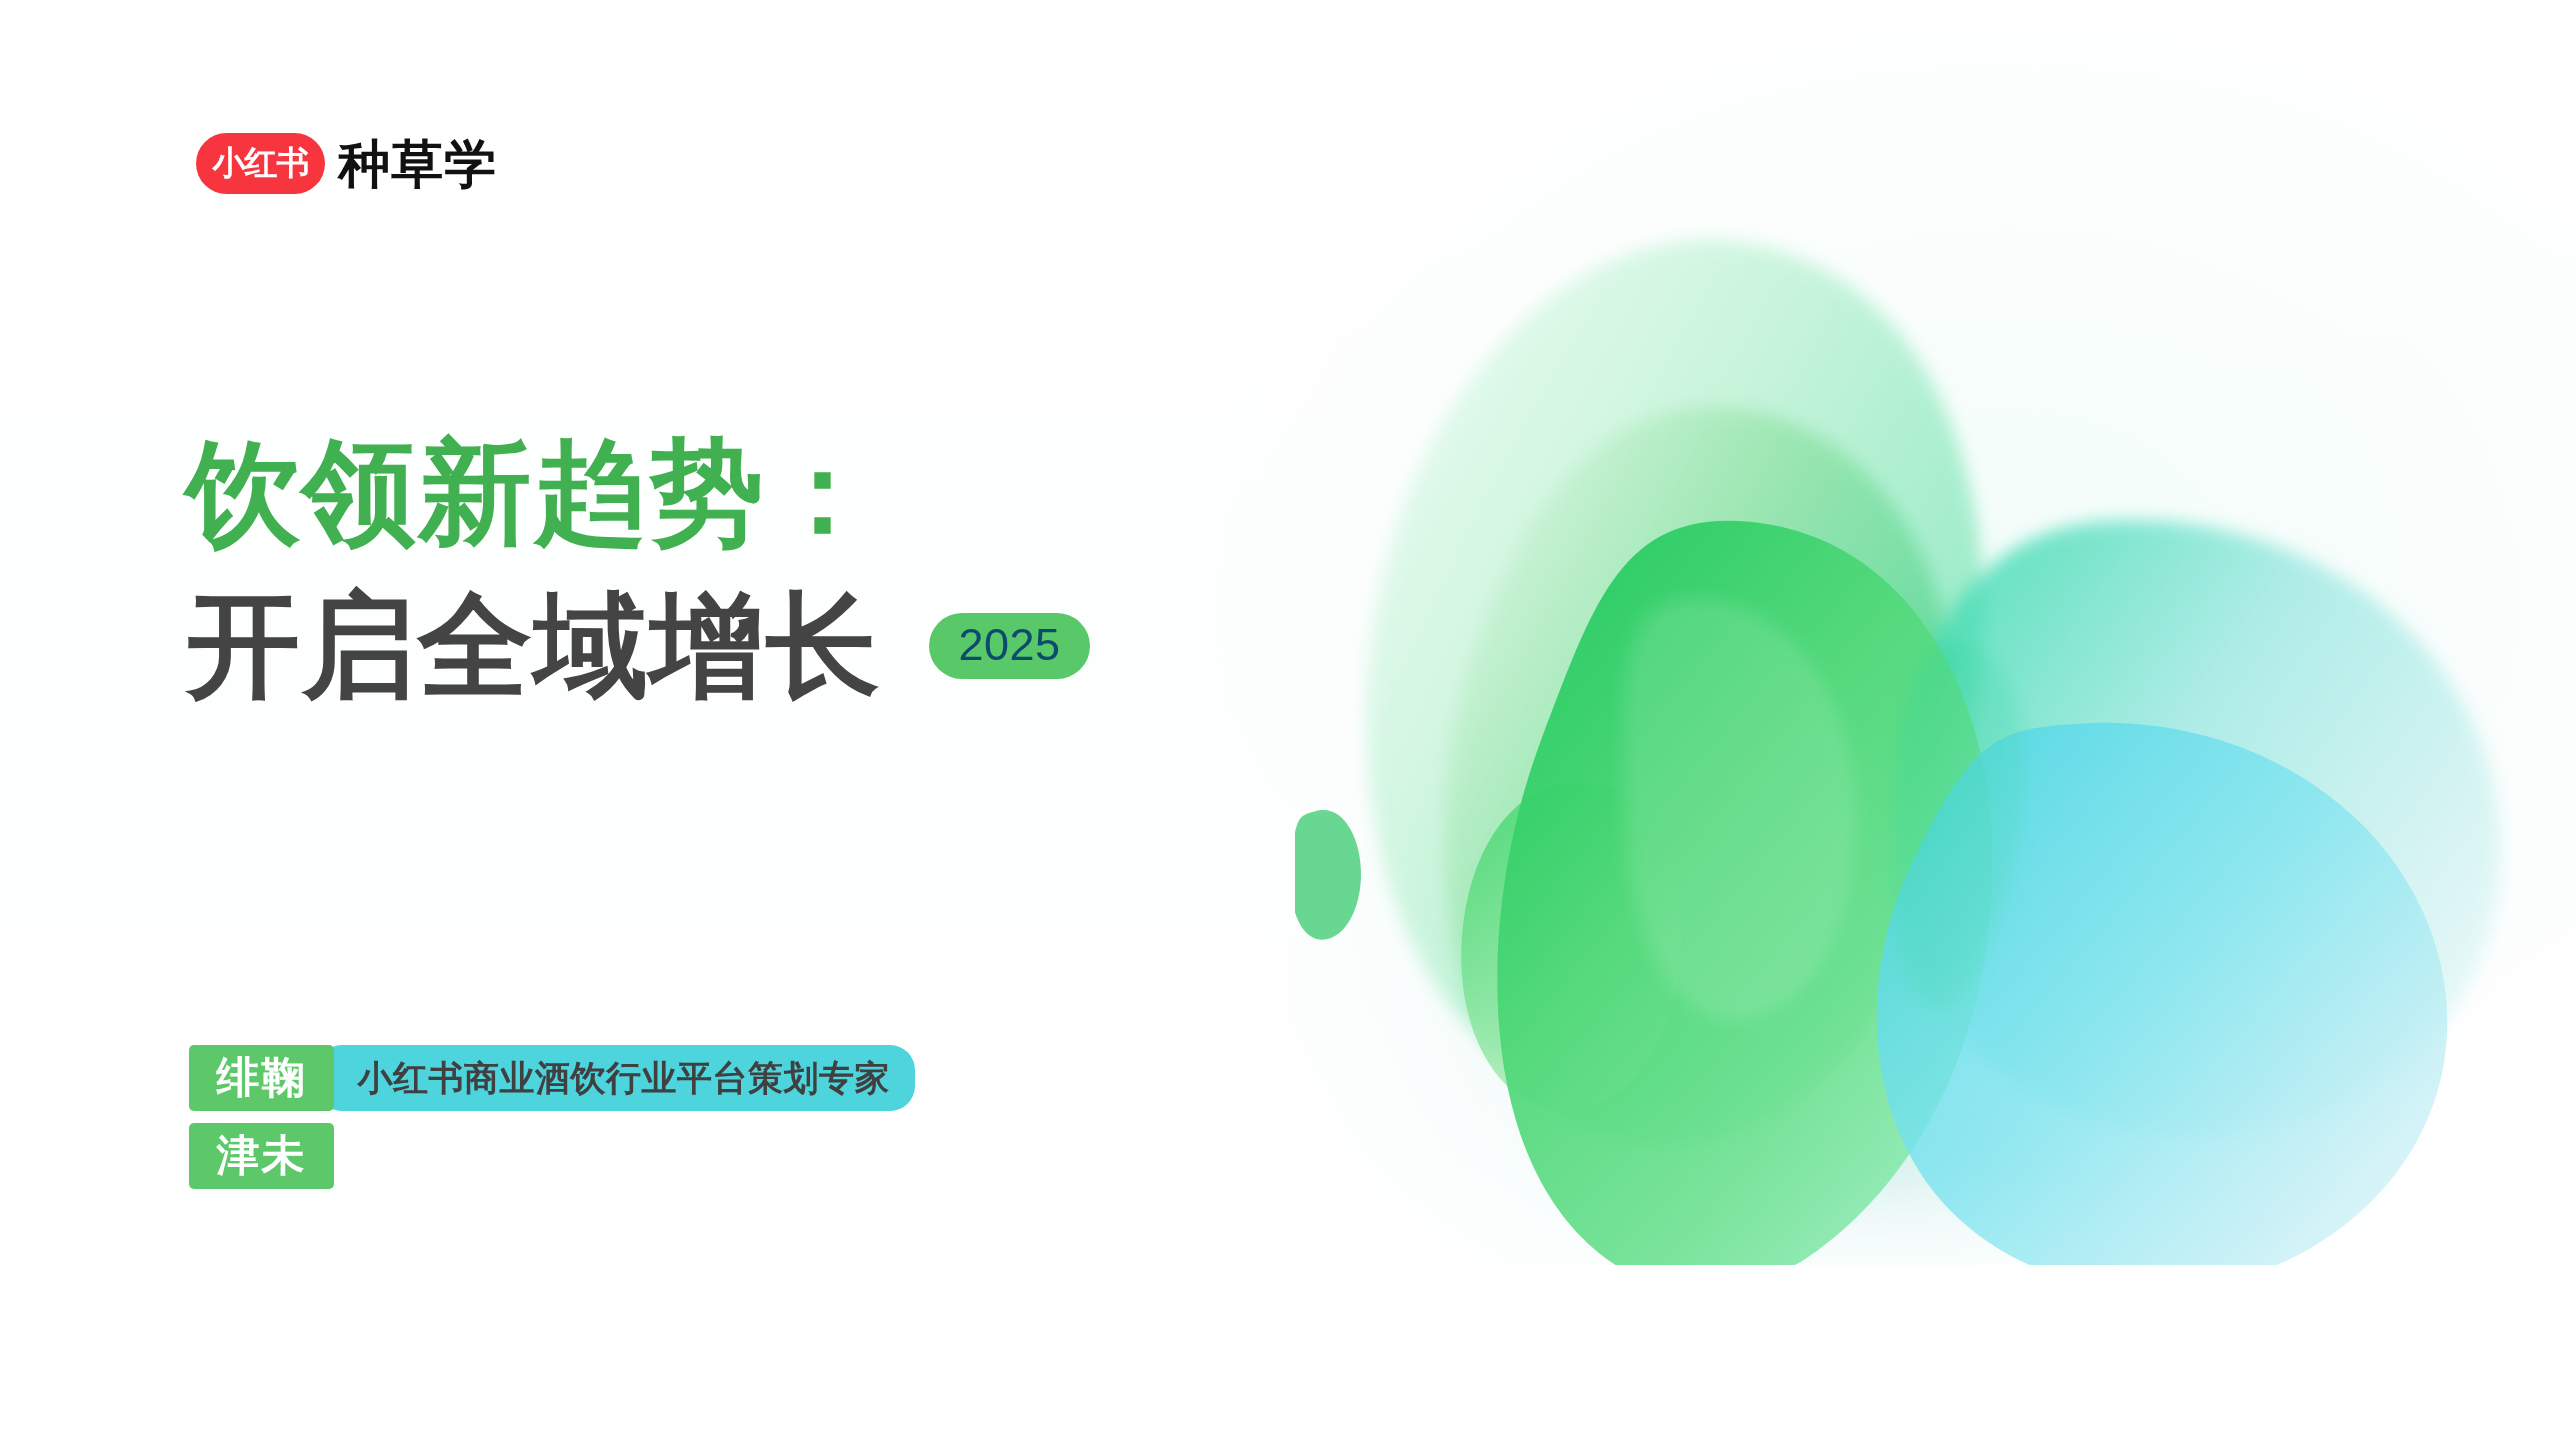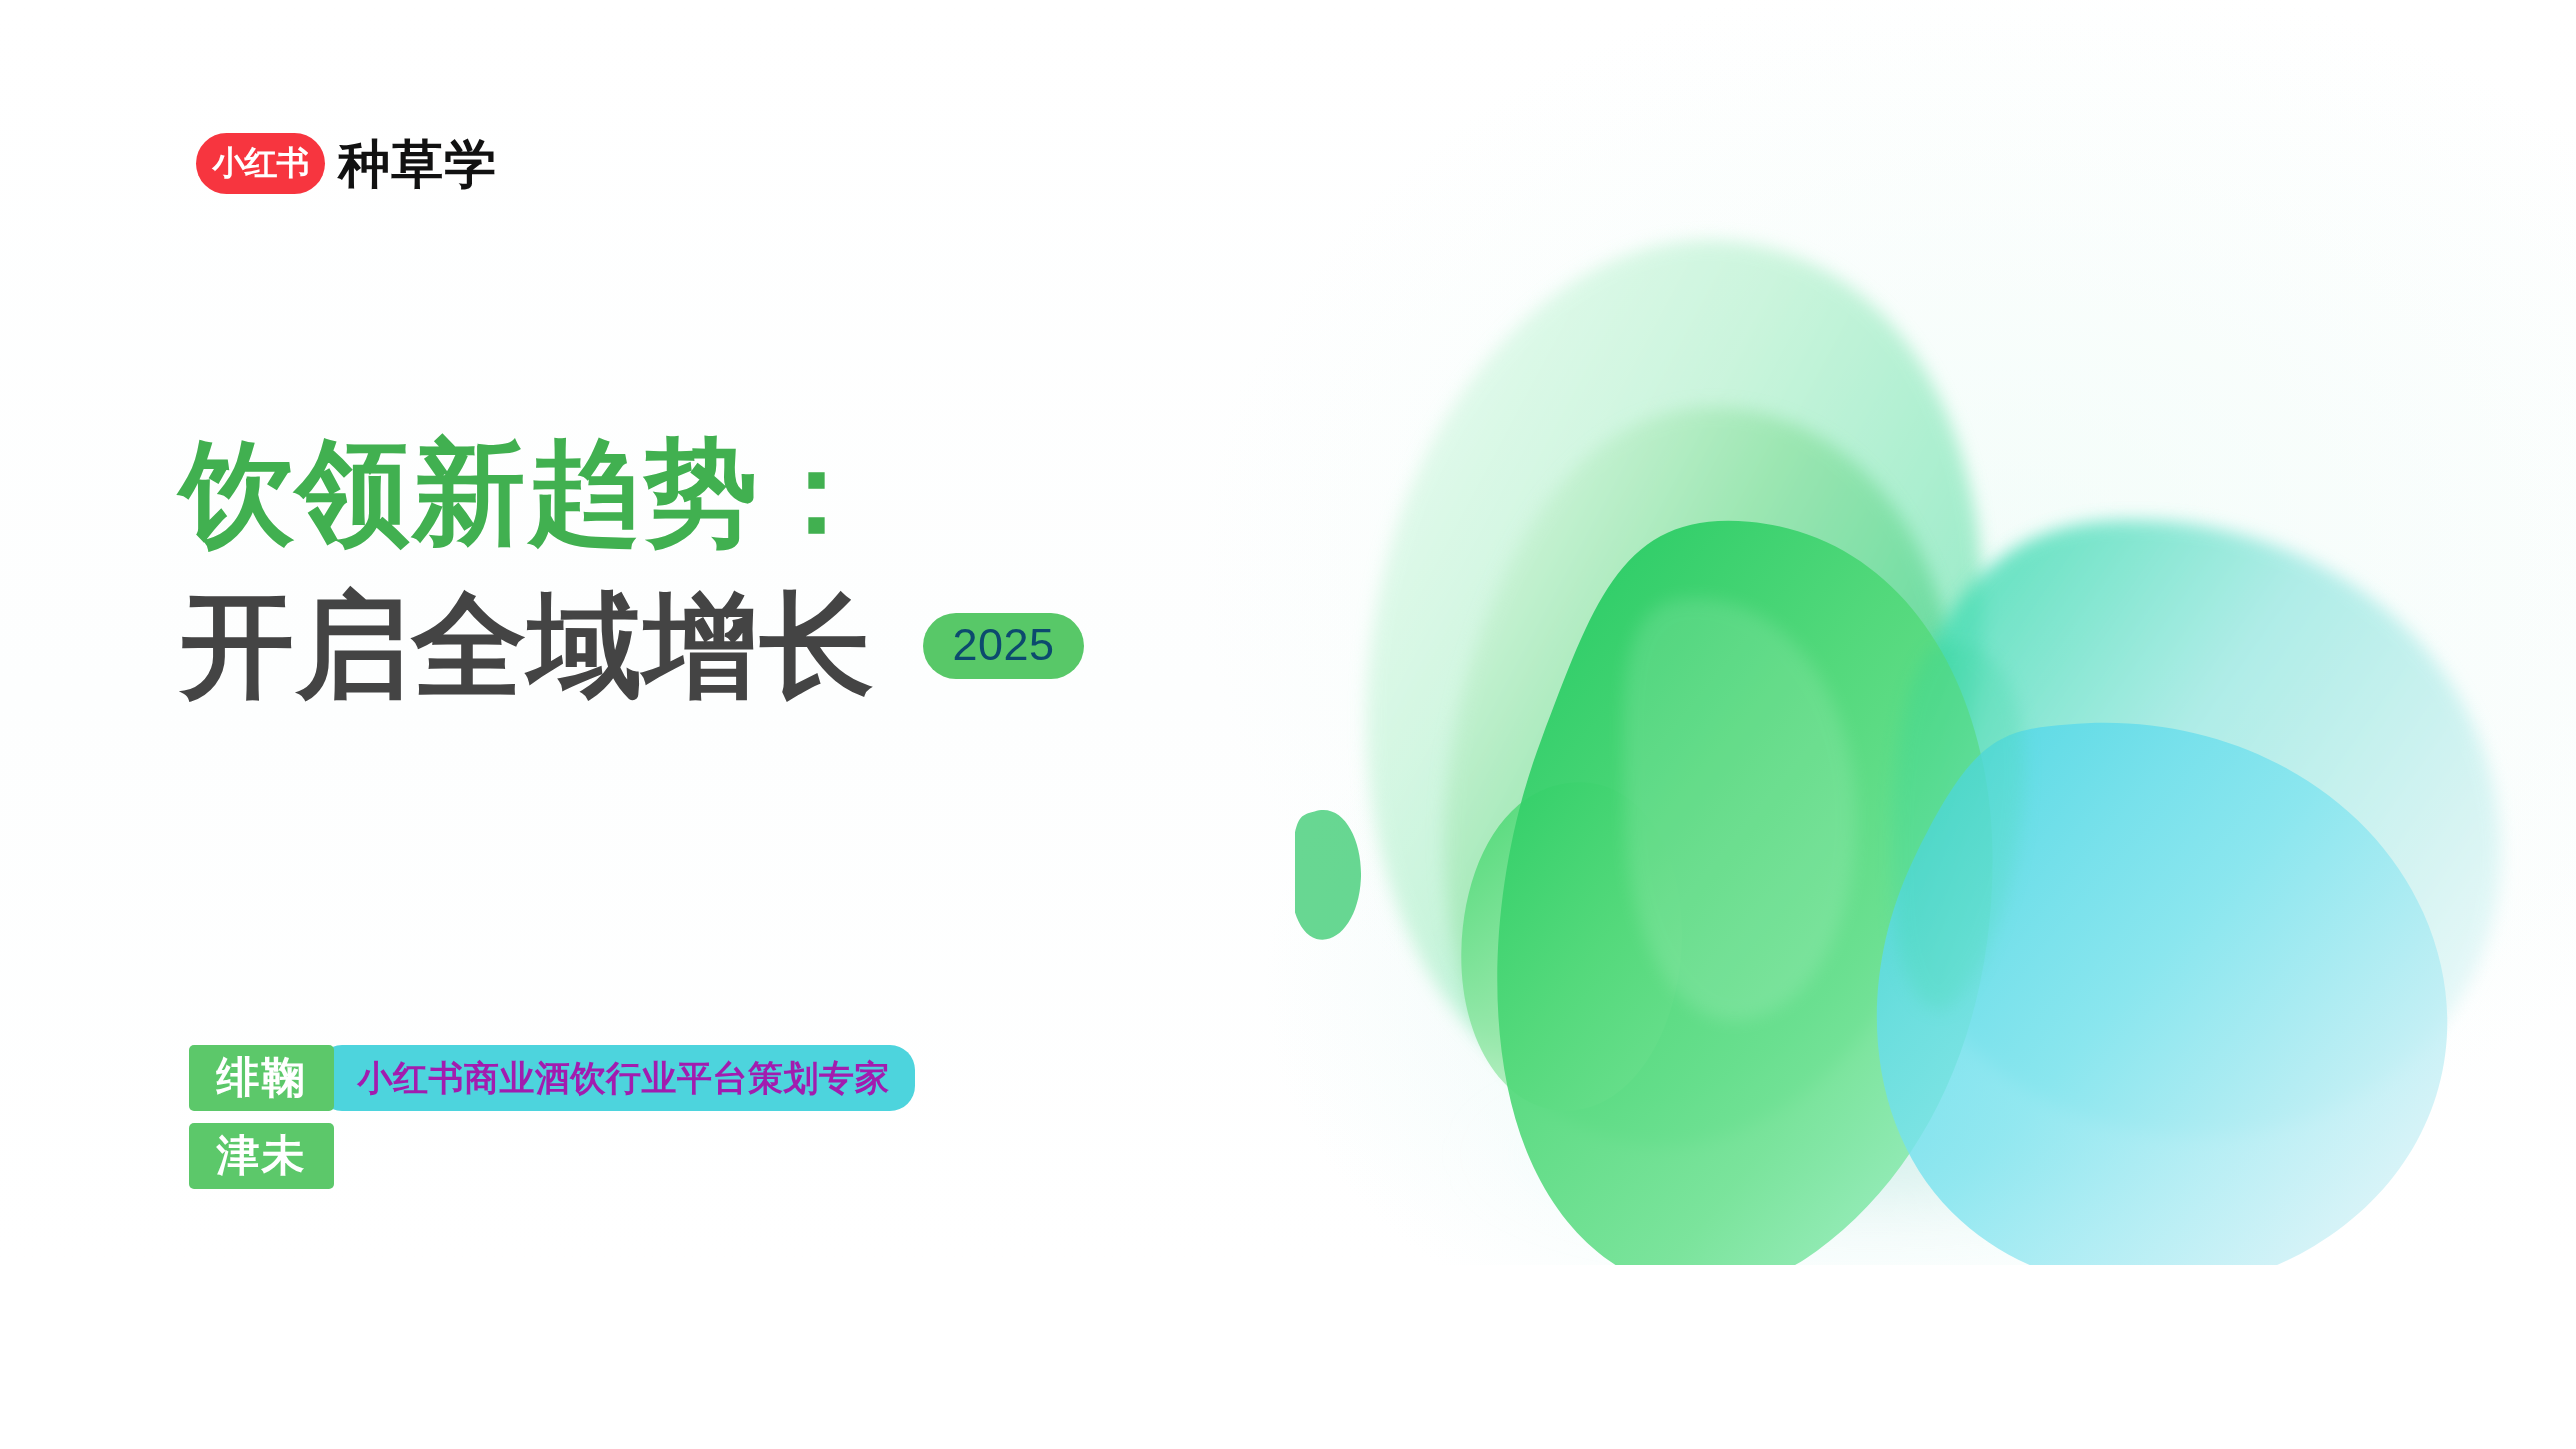--- a/index.html
+++ b/index.html
@@ -44,21 +44,21 @@
     color:#111111;
     font-size:52px;
     font-weight:bold;
     letter-spacing:1px;
     line-height:1;
     font-family:"DejaVu Sans","Liberation Sans",sans-serif;
   }
 
   
   #headline{
-    position:absolute; left:180px; top:417px;
+    position:absolute; left:186px; top:417px;
     width:1208px;
   }
   .hl-row{ display:flex; align-items:center; }
   .hl-line{
     font-size:114px;
     font-weight:bold;
     line-height:1.34;
     letter-spacing:1.9px;
     white-space:nowrap;
     font-family:"DejaVu Sans","Liberation Sans",sans-serif;
@@ -96,21 +96,21 @@
     height:66px;
     min-width:145px;
     display:flex; align-items:center; justify-content:center;
     font-size:43px; font-weight:bold;
     letter-spacing:1.9px;
     font-family:"DejaVu Sans","Liberation Sans",sans-serif;
     position:relative; z-index:2;
   }
   .speaker-title{
     background:#4DD4DD;
-    color:#a21caf;
+    color:#404040;
     border-radius:25px;
     height:66px;
     display:flex; align-items:center;
     padding:0 25px 0 41px;
     margin-left:-17.4px;
     font-size:35px; font-weight:bold;
     letter-spacing:0.5px;
     font-family:"DejaVu Sans","Liberation Sans",sans-serif;
     white-space:nowrap;
     position:relative; z-index:1;

